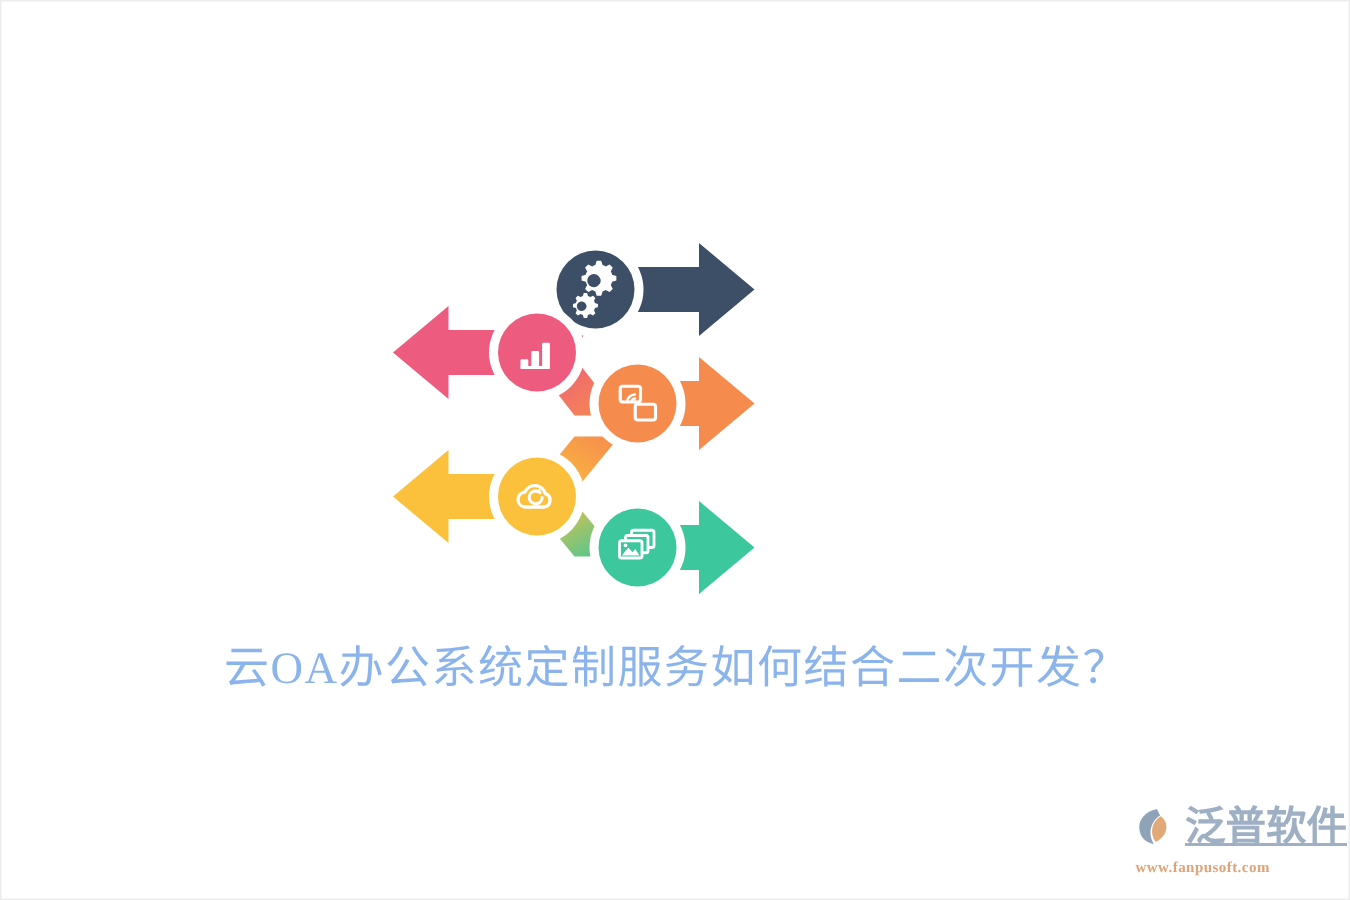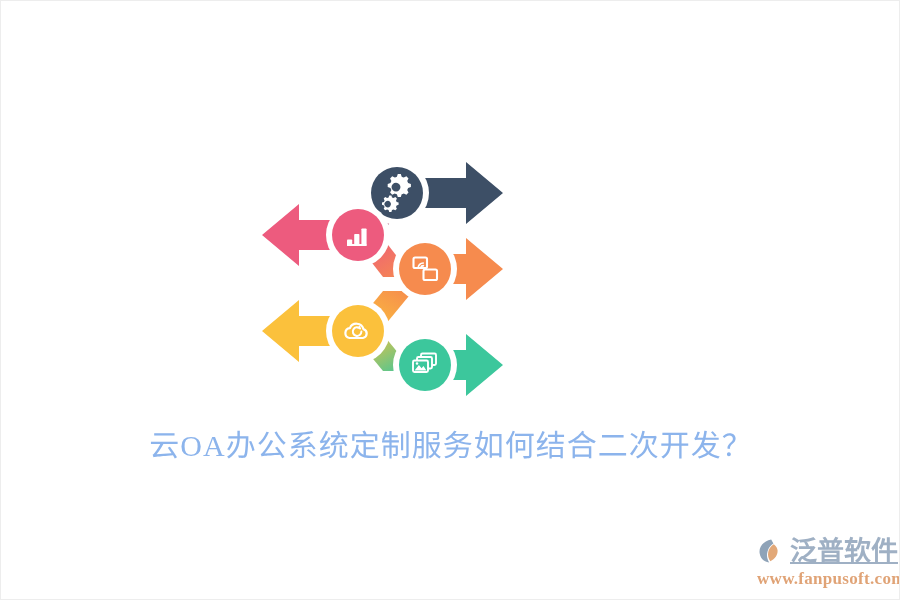--- a/index.html
+++ b/index.html
@@ -75,21 +75,21 @@
     font-size: 27px;
     font-weight: bold;
     line-height: 30px;
     color: #9fb0c4;
     letter-spacing: 0px;
     white-space: nowrap;
     text-decoration: underline;
   }
   #logo-url {
     font-family: "Liberation Serif", "DejaVu Serif", serif;
-    font-size: 17px;
+    font-size: 10px;
     font-weight: bold;
     line-height: 18px;
     color: #e0a376;
     letter-spacing: 0.3px;
     margin-top: 1px;
     text-align: left;
     white-space: nowrap;
   }
 </style>
 </head>

